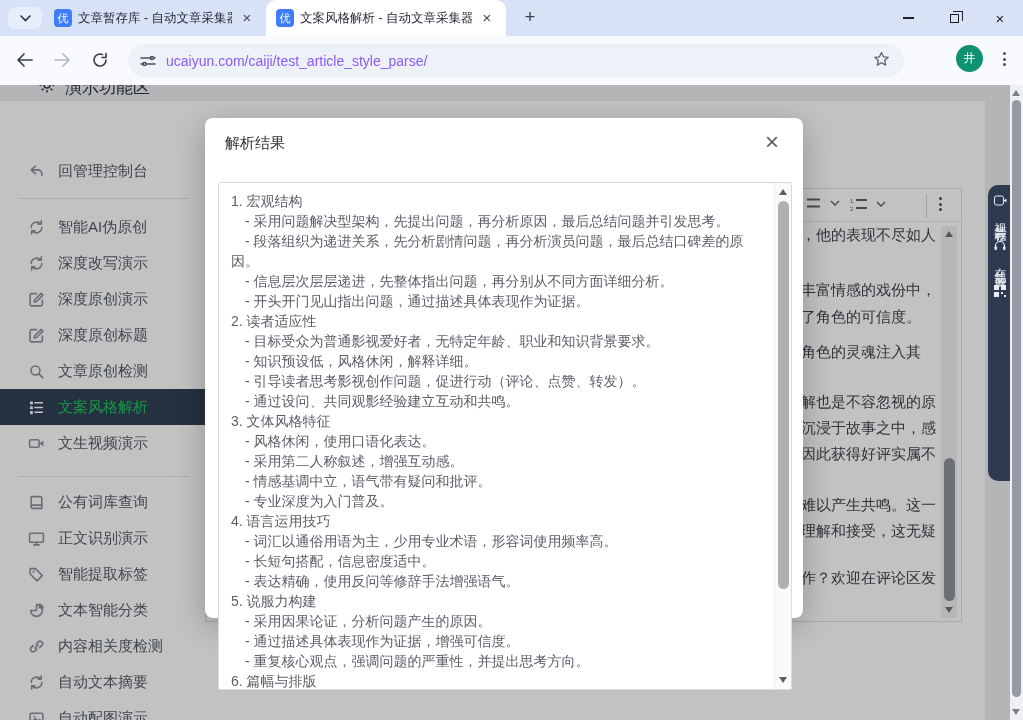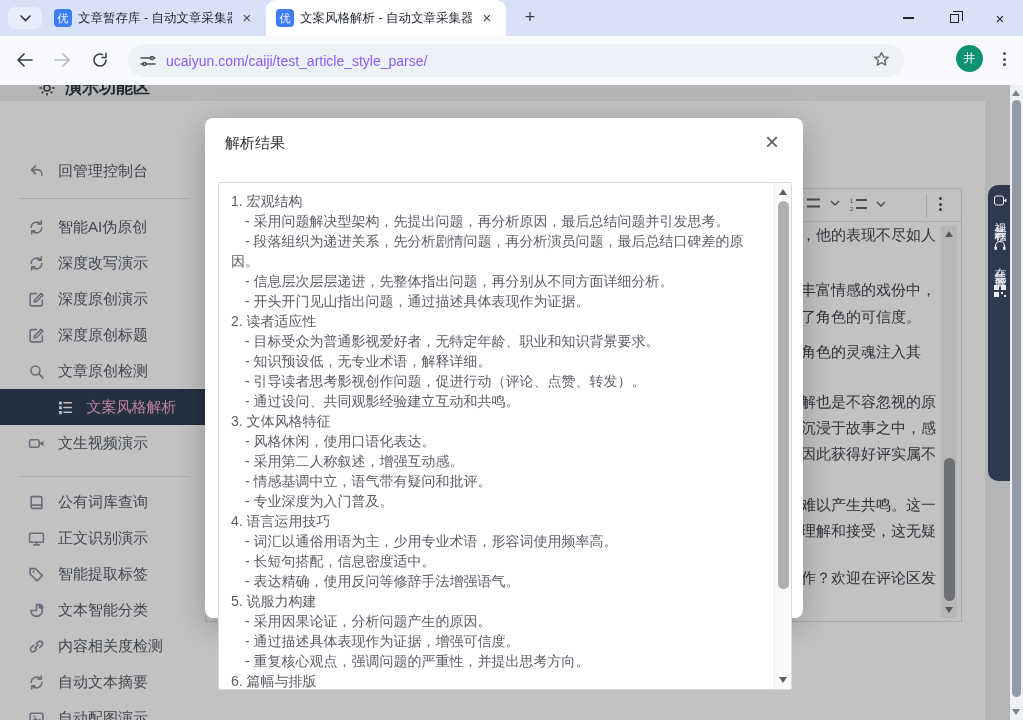--- a/index.html
+++ b/index.html
@@ -26,24 +26,24 @@
   .navbtn { position:absolute; top:10px; width:28px; height:28px; display:flex; align-items:center; justify-content:center; border-radius:50%; }
   .omnibox { position:absolute; left:128px; top:8px; width:776px; height:33px; border-radius:17px; background:#edf1f8; display:flex; align-items:center; padding:0 12px; }
   .url { font-size:14px; color:#8b5cf6; margin-left:10px; flex:1; }
   .star-btn { margin-right:2px; }
   .avatar { position:absolute; right:40px; top:9px; width:27px; height:27px; border-radius:50%; background:#0e9271; color:#fff; font-size:12px; display:flex; align-items:center; justify-content:center; }
   .kebab-btn { position:absolute; right:8px; top:12px; width:22px; height:22px; display:flex; flex-direction:column; align-items:center; justify-content:center; gap:2.5px; }
   .kdot { width:3px; height:3px; border-radius:50%; background:#4a4e57; }
 
   
   .viewport { position:absolute; left:0; top:85px; width:1023px; height:635px; background:#eceef0; overflow:hidden; }
-  .page-head { position:absolute; left:38px; top:-9px; display:flex; align-items:center; gap:9px; color:#2f3440; font-size:17px; font-weight:bold; }
+  .page-head { position:absolute; left:38px; top:-9px; display:flex; align-items:flex-start; gap:9px; color:#2f3440; font-size:17px; font-weight:normal; }
   .sidebar { position:absolute; left:0; top:16px; width:237px; bottom:0; background:#fff; }
   .sb-item { position:absolute; left:0; width:205px; height:36px; display:flex; align-items:center; padding-left:28px; gap:13px; font-size:15px; color:#545b68; }
-  .sb-item.active { background:#304156; color:#f9a8d4;justify-content:center; }
+  .sb-item.active { background:#304156; color:#22c55e; }
   .sb-div { position:absolute; left:18px; width:172px; border-top:1px solid #e3e6ea; }
   .si { width:17px; height:17px; stroke:#8a919e; fill:none; stroke-width:1.5; stroke-linecap:round; stroke-linejoin:round; flex:0 0 17px; }
   .si .fil { fill:#8a919e; stroke:none; }
   .active .si { stroke:#fff; }
 
   .main-panel { position:absolute; left:205px; top:16px; width:780px; bottom:0; background:#fff; }
   .ed-toolbar { position:absolute; left:205px; top:103px; width:757px; height:34px; background:#fff; border:1px solid #dcdfe6; border-bottom:1px solid #e4e7ed; }
   .etb { position:absolute; top:8px; display:flex; align-items:center; color:#5f6368; }
   .ed-area { position:absolute; left:205px; top:137px; width:757px; height:400px; background:#fff; border:1px solid #dcdfe6; border-top:none; }
   .bg-line { position:absolute; left:801px; white-space:pre; font-size:15px; color:#3f454d; }
@@ -357,21 +357,21 @@
     <div class="m-body">
       <div class="m-lines">
           <div class="mline">1. 宏观结构</div>
           <div class="mline">　- 采用问题解决型架构，先提出问题，再分析原因，最后总结问题并引发思考。</div>
           <div class="mline">　- 段落组织为递进关系，先分析剧情问题，再分析演员问题，最后总结口碑差的原</div>
           <div class="mline">因。</div>
           <div class="mline">　- 信息层次层层递进，先整体指出问题，再分别从不同方面详细分析。</div>
           <div class="mline">　- 开头开门见山指出问题，通过描述具体表现作为证据。</div>
           <div class="mline">2. 读者适应性</div>
           <div class="mline">　- 目标受众为普通影视爱好者，无特定年龄、职业和知识背景要求。</div>
-          <div class="mline">　- 知识预设低，无专业术语，解释详细。</div>
+          <div class="mline">　- 知识预设低，风格休闲，解释详细。</div>
           <div class="mline">　- 引导读者思考影视创作问题，促进行动（评论、点赞、转发）。</div>
           <div class="mline">　- 通过设问、共同观影经验建立互动和共鸣。</div>
           <div class="mline">3. 文体风格特征</div>
           <div class="mline">　- 风格休闲，使用口语化表达。</div>
           <div class="mline">　- 采用第二人称叙述，增强互动感。</div>
           <div class="mline">　- 情感基调中立，语气带有疑问和批评。</div>
           <div class="mline">　- 专业深度为入门普及。</div>
           <div class="mline">4. 语言运用技巧</div>
           <div class="mline">　- 词汇以通俗用语为主，少用专业术语，形容词使用频率高。</div>
           <div class="mline">　- 长短句搭配，信息密度适中。</div>

